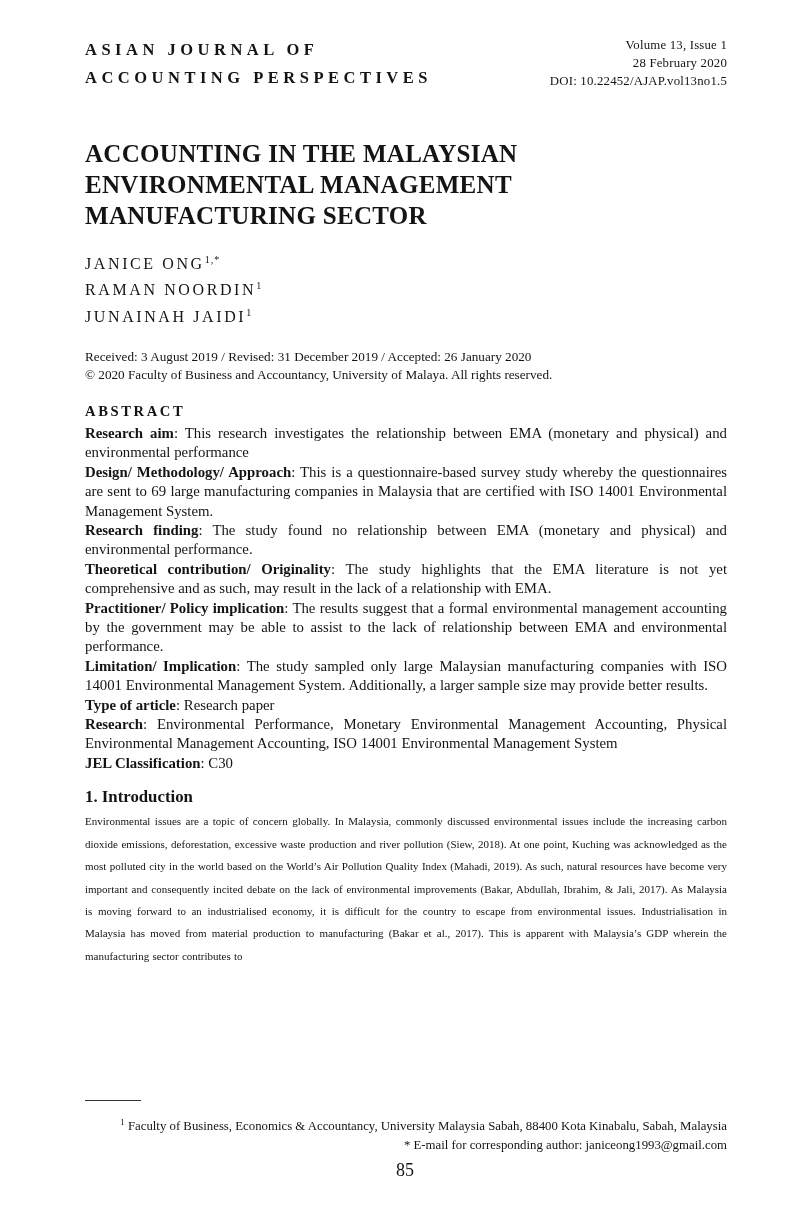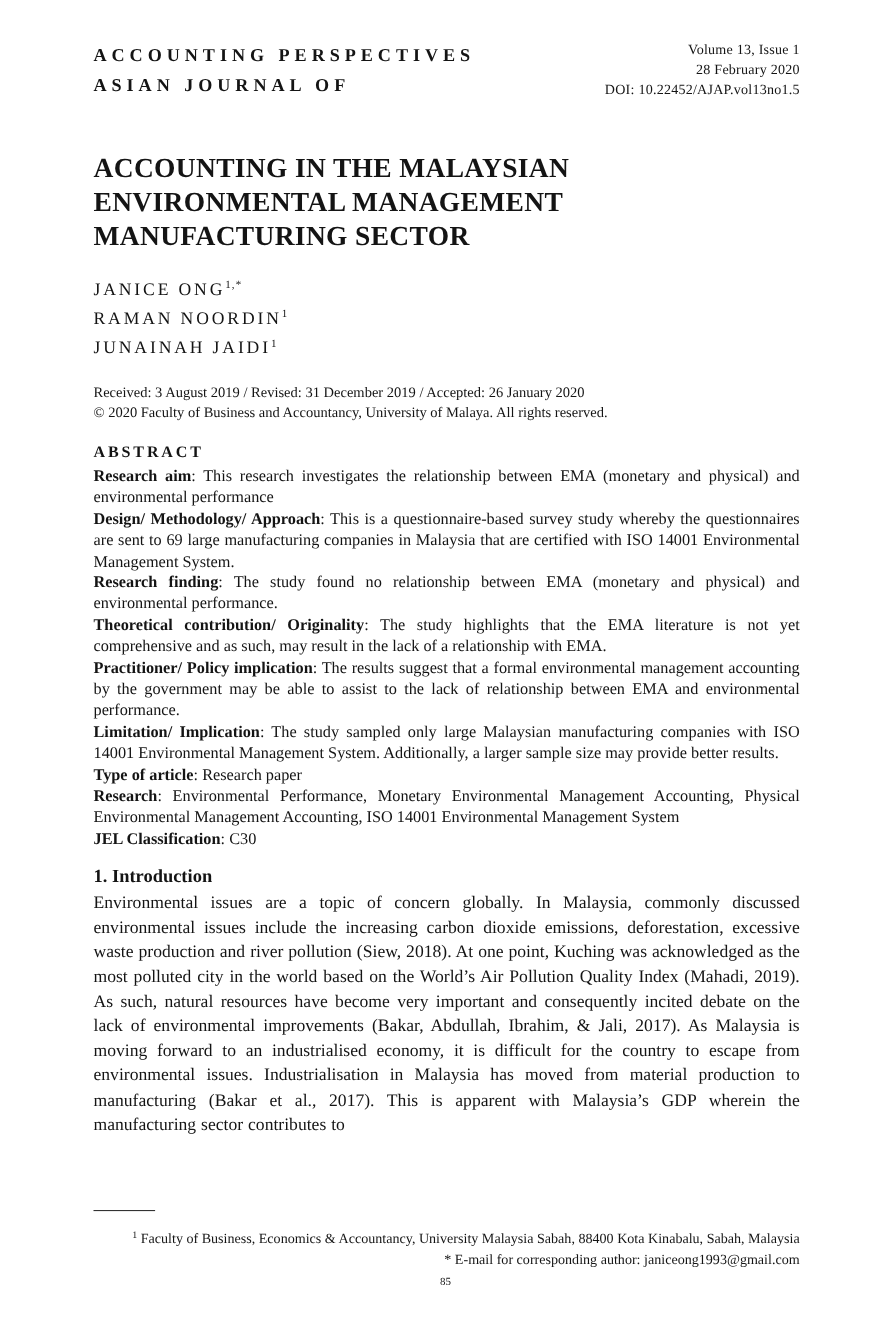--- a/index.html
+++ b/index.html
@@ -30,38 +30,38 @@
   
   .history{margin-top:20px;font-size:13.2px;line-height:18.5px;}
 
   
   .abs-head{margin-top:16px;font-weight:bold;font-size:14.6px;letter-spacing:2.6px;line-height:20px;}
   .abs{margin-top:3px;font-size:14.8px;line-height:19.4px;}
   .abs p{margin:0;text-align:justify;}
 
   
   .sec-head{margin-top:13px;font-weight:bold;font-size:16.8px;line-height:22px;}
-  .sec-par{margin:2px 0 0 0;font-size:16px;line-height:22.4px;text-align:justify;word-spacing:0.5px;}
+  .sec-par{margin:2px 0 0 0;font-size:11px;line-height:22.4px;text-align:justify;word-spacing:0.5px;}
 
   
   .footnote{position:absolute;left:85px;right:83px;top:1100px;font-size:12.8px;line-height:19px;text-align:right;}
   .fn-rule{width:56px;border:none;border-top:1px solid #333;margin:0 0 12px 0;}
   .footnote sup{font-size:9px;}
-  .pageno{position:absolute;left:0;right:0;top:1160px;text-align:center;font-size:10px;}
+  .pageno{position:absolute;left:0;right:0;top:1160px;text-align:center;font-size:18px;}
 </style>
 </head>
 <body>
 
 <div class="page">
   <div class="content">
 
     <div class="hdr">
       <div class="journal">
+        <div>ASIAN JOURNAL OF</div>
         <div>ACCOUNTING PERSPECTIVES</div>
-        <div>ASIAN JOURNAL OF</div>
       </div>
       <div class="meta">
         <div>Volume 13, Issue 1</div>
         <div>28 February 2020</div>
         <div>DOI: 10.22452/AJAP.vol13no1.5</div>
       </div>
     </div>
 
     <div class="title">
       <div>ACCOUNTING IN THE MALAYSIAN</div>

